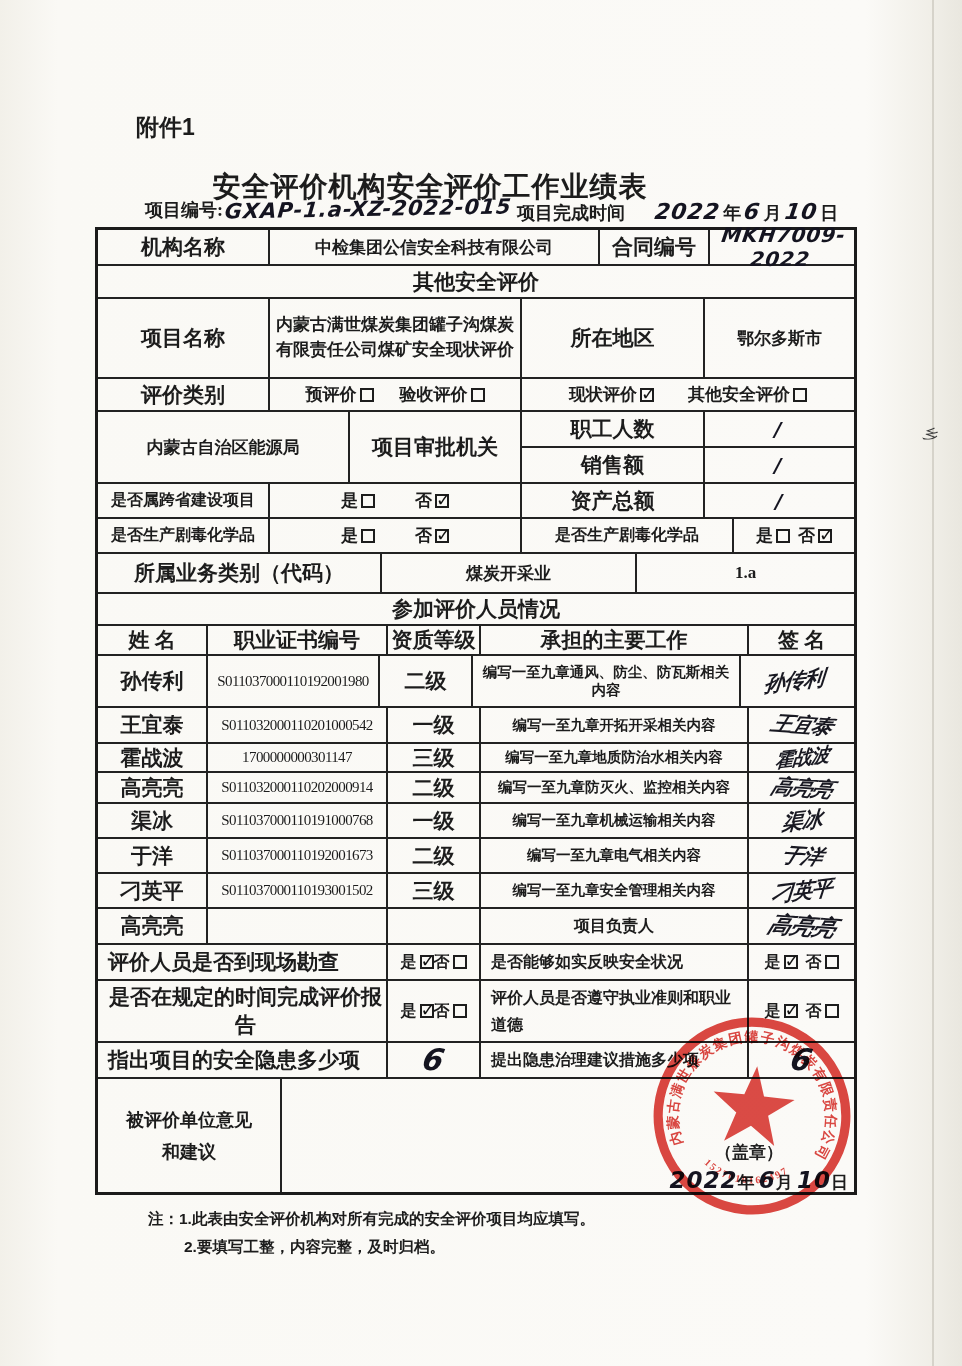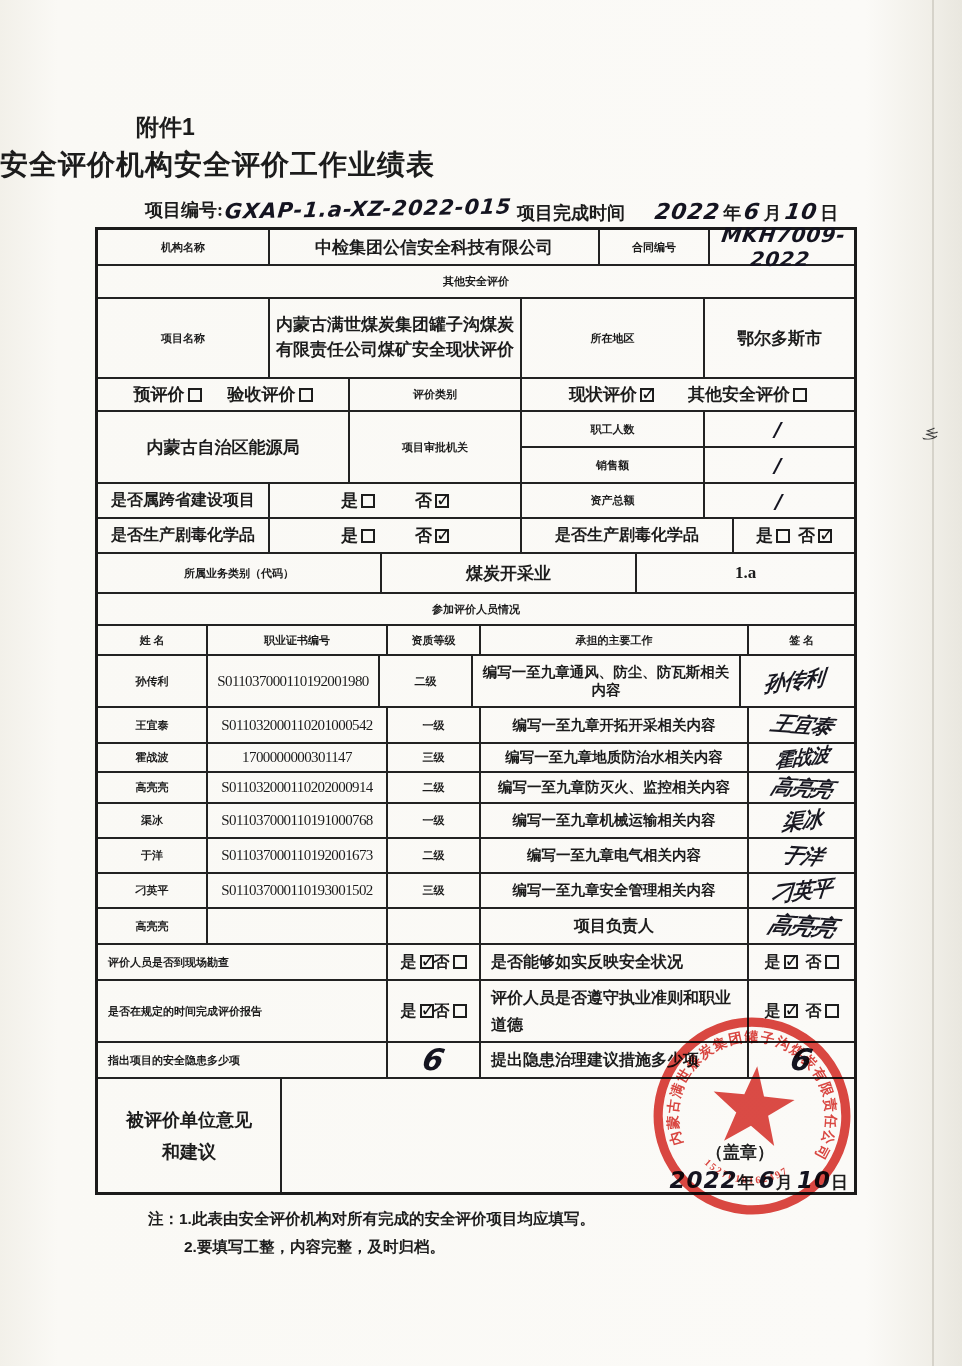--- a/index.html
+++ b/index.html
@@ -9,39 +9,39 @@
     font-family:"Liberation Serif","DejaVu Serif",serif;
     color:#1c1c1c;
     background:linear-gradient(90deg,#f2f0e9 0%,#faf9f5 6%,#fbfaf7 90%,#f0eee7 97%,#e9e7df 100%);
     overflow:hidden;
   }
   .pg { position:absolute; inset:0; }
 
   
   .attach { position:absolute; left:136px; top:112px; font-size:23px; font-weight:bold;
             font-family:"Liberation Sans","DejaVu Sans",sans-serif; }
-  .title  { position:absolute; left:0; top:146px; width:860px; 
+  .title  { position:absolute; left:0; top:168px; width:860px; text-align:center;
             font-size:28px; font-weight:bold; font-family:"Liberation Sans","DejaVu Sans",sans-serif;
             letter-spacing:1px; }
   .meta-left  { position:absolute; left:145px; top:197px; font-size:18px; font-weight:bold; white-space:nowrap; }
   .meta-right { position:absolute; left:517px; top:199px; font-size:18px; font-weight:bold; white-space:nowrap; }
   .hw { font-family:"DejaVu Sans","Liberation Sans",sans-serif; font-style:italic; font-weight:bold;
         color:#141420; letter-spacing:1px; }
   .hw-projno { font-size:21px; display:inline-block; transform:skewX(-6deg) rotate(-1deg); margin-left:2px; }
   .hw-date   { font-size:22px; display:inline-block; transform:skewX(-8deg); padding:0 3px; }
   .suffix { font-weight:bold; }
 
   
   .tbl { position:absolute; left:95px; top:227px; width:762px; border:3px solid #1b1b1b; background:transparent; }
   .r  { display:flex; border-bottom:2px solid #222; align-items:stretch; }
   .r.last { border-bottom:none; }
   .c  { border-right:2px solid #222; display:flex; align-items:center; justify-content:center;
         text-align:center; padding:1px 3px; overflow:visible; }
   .c.nr { border-right:none; }
-  .lbl { font-weight:bold; font-size:11px; }
+  .lbl { font-weight:bold; font-size:21px; }
   .val { font-weight:bold; font-size:17px; }
   .small { font-size:14.5px; font-weight:bold; line-height:1.25; }
   .num { font-size:15px; letter-spacing:-0.6px; font-weight:normal; }
   .stack { display:flex; flex-direction:column; }
   .sr { display:flex; flex:1; border-bottom:2px solid #222; }
   .sr.last { border-bottom:none; }
   .sr .c { border-right:2px solid #222; }
 
   .cb { display:inline-block; width:14px; height:14px; border:2px solid #1d1d1d; margin-left:3px;
         position:relative; vertical-align:-2px; background:transparent; }
@@ -53,21 +53,21 @@
   .sig { font-family:"DejaVu Sans","Liberation Sans",sans-serif; font-style:italic; font-weight:bold;
          font-size:21px; color:#191922; white-space:nowrap; display:inline-block;
          transform:rotate(-7deg) skewX(-12deg); letter-spacing:-1px; }
   .sigv2 { transform:rotate(4deg) skewX(-15deg); }
 
   .hw-count { font-size:30px; line-height:1; transform:skewX(-10deg) rotate(3deg); }
 
   
   .opinion-lbl { flex-direction:column; gap:8px; }
   .opinion-content { position:relative; }
-  .seal-note { position:absolute; left:393px; top:62px; width:130px; text-align:center;
+  .seal-note { position:absolute; left:402px; top:62px; width:130px; text-align:center;
                font-size:17px; font-weight:bold; color:#222; }
   .seal-date { position:absolute; left:350px; top:88px; width:216px; text-align:right;
                font-size:17px; font-weight:bold; white-space:nowrap; }
   .seal-date .hw { font-size:23px; }
   .seal { position:absolute; left:650px; top:1014px; width:204px; height:204px;
           mix-blend-mode:multiply; opacity:.93; transform:rotate(6deg); pointer-events:none; }
 
   .notes { position:absolute; left:148px; top:1205px; font-size:15.5px; font-weight:bold;
            font-family:"Liberation Sans","DejaVu Sans",sans-serif; line-height:1.8; }
   .notes .n2 { margin-left:36px; }
@@ -109,26 +109,26 @@
     </div>
 
     <div class="r" style="height:80px">
       <div class="c lbl" style="width:172px">项目名称</div>
       <div class="c val" style="width:252px;line-height:1.45">内蒙古满世煤炭集团罐子沟煤炭有限责任公司煤矿安全现状评价</div>
       <div class="c lbl" style="width:183px">所在地区</div>
       <div class="c nr val" style="width:149px">鄂尔多斯市</div>
     </div>
 
     <div class="r" style="height:33px">
+      <div class="c lbl" style="width:172px">评价类别</div>
       <div class="c" style="width:252px">
         <span class="opt"><span>预评价</span><span class="cb"></span></span>
         <span class="gap"></span>
         <span class="opt"><span>验收评价</span><span class="cb"></span></span>
       </div>
-      <div class="c lbl" style="width:172px">评价类别</div>
       <div class="c nr" style="width:332px">
         <span class="opt"><span>现状评价</span><span class="cb on"></span></span>
         <span class="gap" style="width:34px"></span>
         <span class="opt"><span>其他安全评价</span><span class="cb"></span></span>
       </div>
     </div>
 
     <div class="r" style="height:72px">
       <div class="c val" style="width:252px">内蒙古自治区能源局</div>
       <div class="c lbl" style="width:172px">项目审批机关</div>

